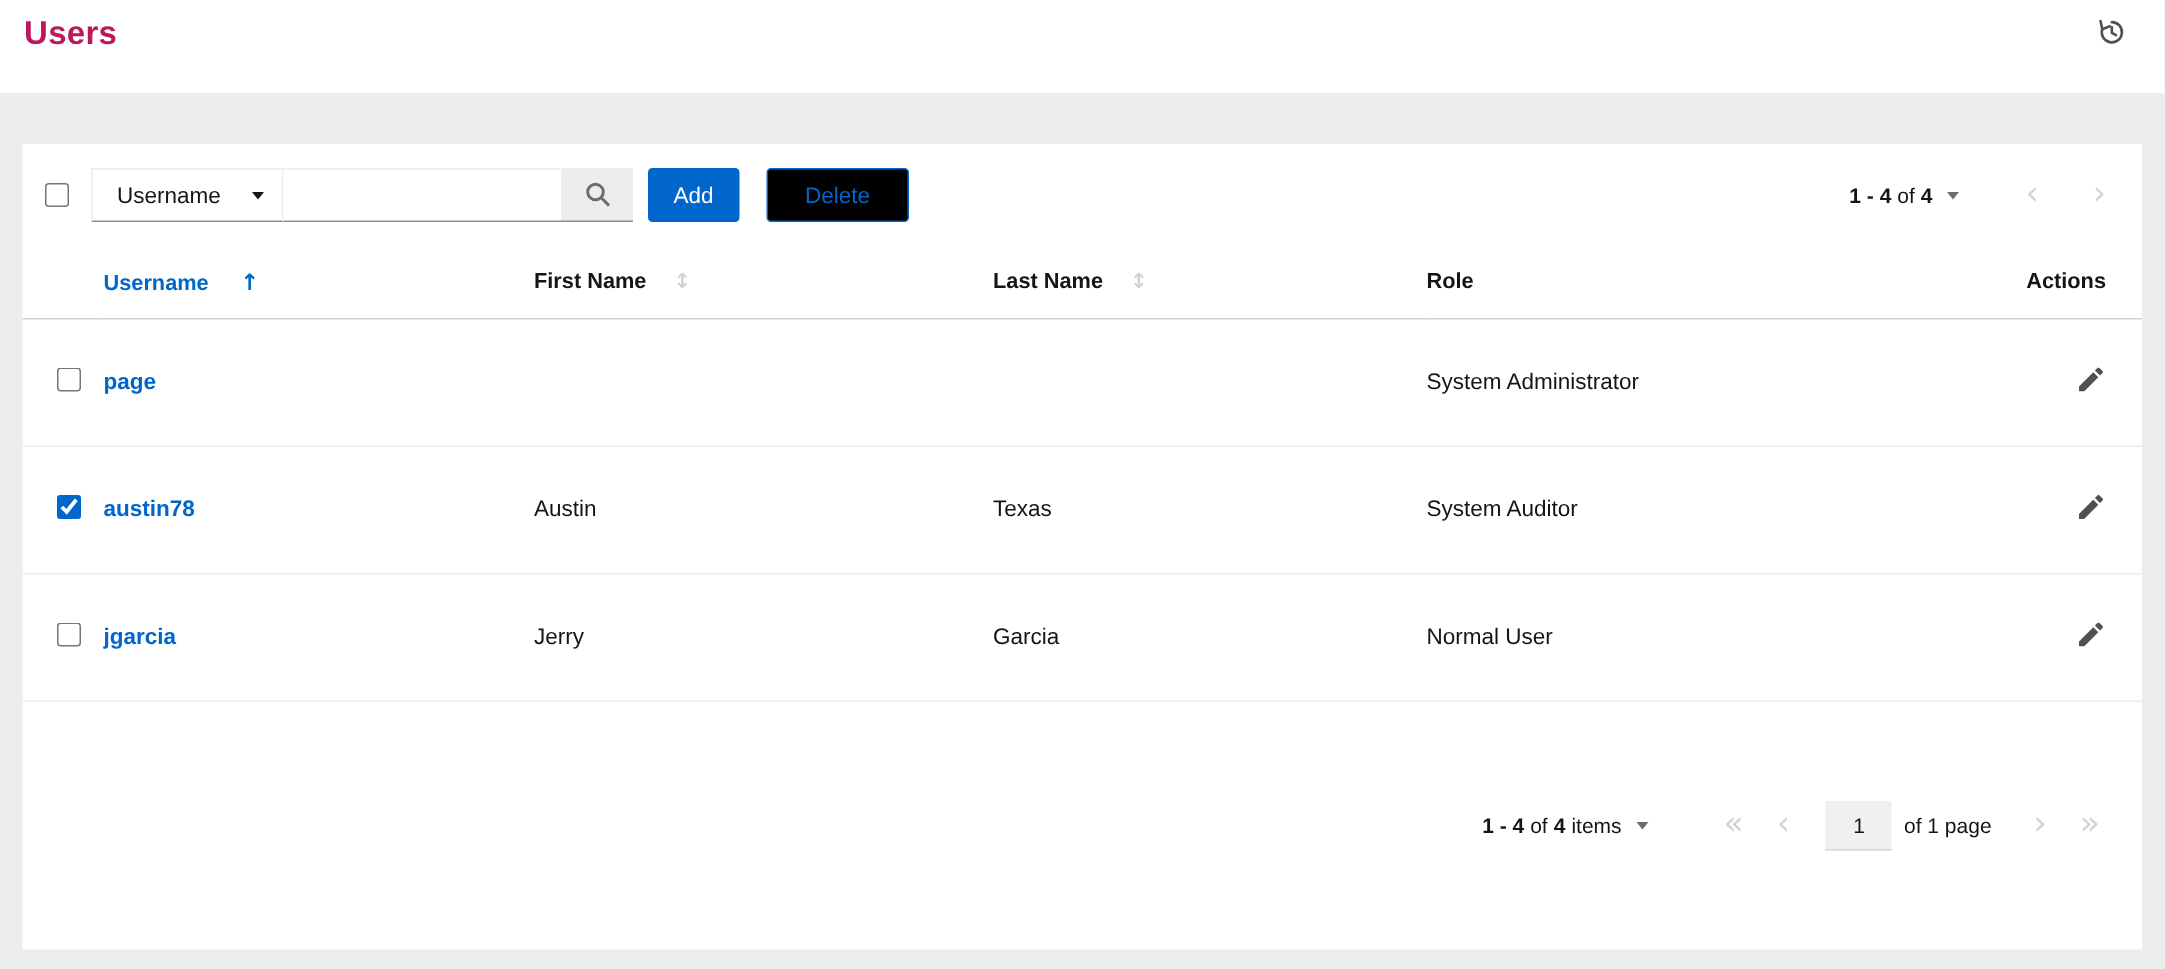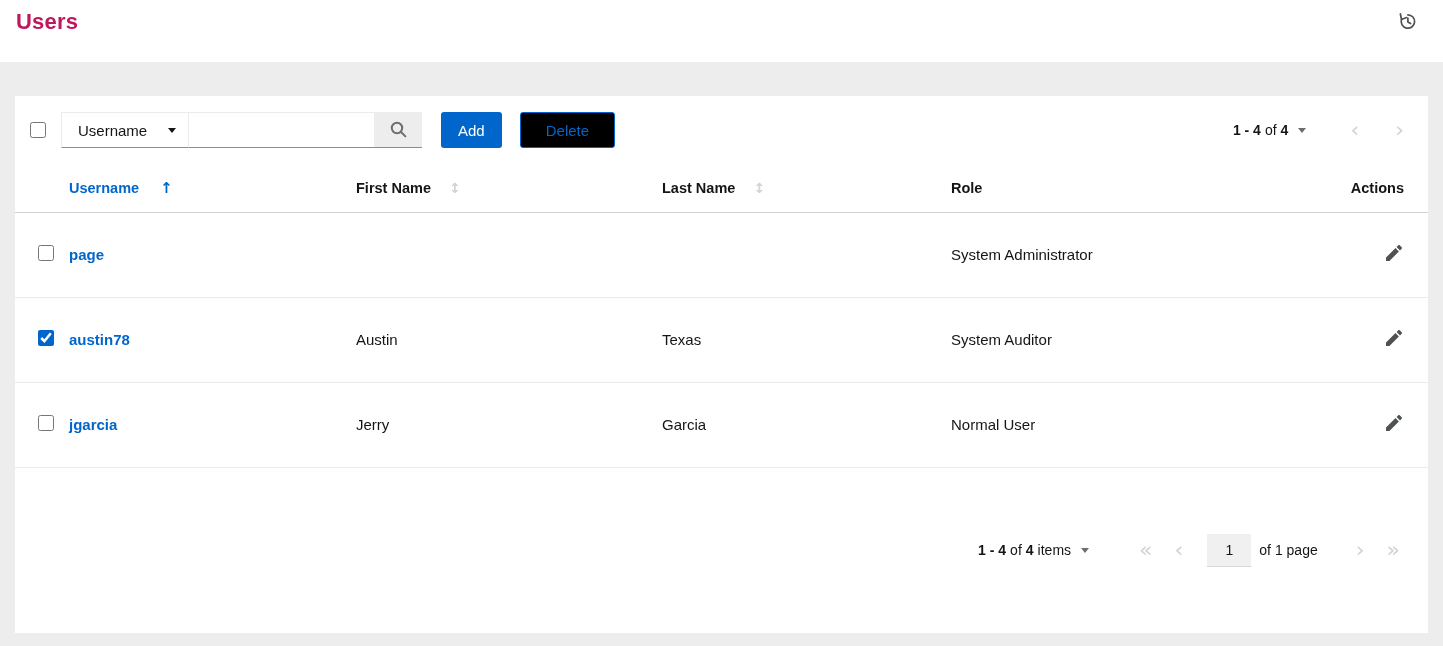--- a/index.html
+++ b/index.html
@@ -40,21 +40,21 @@
   .search-input {
     width: 185px; border: 1px solid #ebebeb; border-left: none; border-right: none;
     border-bottom: 1px solid #8a8d90; padding: 0 10px; font-size: 15px; font-family: inherit;
     outline: none; background: #fff;
   }
   .search-btn {
     width: 48px; background: #ededed; border: none; border-bottom: 1px solid #8a8d90;
     display: flex; align-items: center; justify-content: center; cursor: pointer; color: #6a6e73;
   }
   .btn { height: 36px; font-size: 15px; font-family: inherit; border-radius: 3px; cursor: pointer; }
-  .btn-primary { margin-left: 19px; padding: 0 17px; background: #0066cc; color: #fff; border: none; }
+  .btn-primary { margin-left: 10px; padding: 0 17px; background: #0066cc; color: #fff; border: none; }
   .btn-secondary { margin-left: 18px; padding: 0 25px; background: #000000; color: #0066cc; border: 1px solid #0066cc; }
 
   .pagination-top { margin-left: auto; display: flex; align-items: center; font-size: 14px; }
   .pg-summary { display: flex; align-items: center; gap: 4px; background: none; border: none; font-family: inherit; font-size: 14px; color: #151515; cursor: pointer; }
   .pg-summary b { font-weight: 700; }
   .pg-summary .caret-down { margin-left: 6px; border-top-color: #6a6e73; }
   .chev { background: none; border: none; color: #d2d2d2; font-size: 22px; line-height: 1; cursor: default; font-family: "DejaVu Sans", sans-serif; padding: 0; }
   .pagination-top .chev-prev { margin-left: 44px; }
   .pagination-top .chev-next { margin-left: 36px; }
 
@@ -75,21 +75,21 @@
   
   .card-footer { flex: 1; display: flex; align-items: center; justify-content: flex-end; padding-right: 28px; font-size: 14px; }
   .card-footer .pg-summary { margin-right: 50px; }
   .card-footer .chev { margin-left: 0; }
   .chev-gap { margin-left: 22px !important; }
   .page-input {
     width: 44px; height: 33px; margin: 0 8px 0 24px; text-align: center;
     background: #f0f0f0; border: none; border-bottom: 1px solid #d8d8d8;
     font-size: 14px; font-family: inherit; color: #151515;
   }
-  .page-of { margin-right: 38px; white-space: nowrap; }
+  .page-of { margin-right: 28px; white-space: nowrap; }
 </style>
 </head>
 <body>
 
 <div class="screen">
 
   <header class="topbar">
     <h1 class="page-title">Users</h1>
     <button class="history-btn" title="">
       <svg width="19" height="19" viewBox="0 0 24 24" fill="none" stroke="currentColor" stroke-width="2.2" stroke-linecap="round" stroke-linejoin="round">

